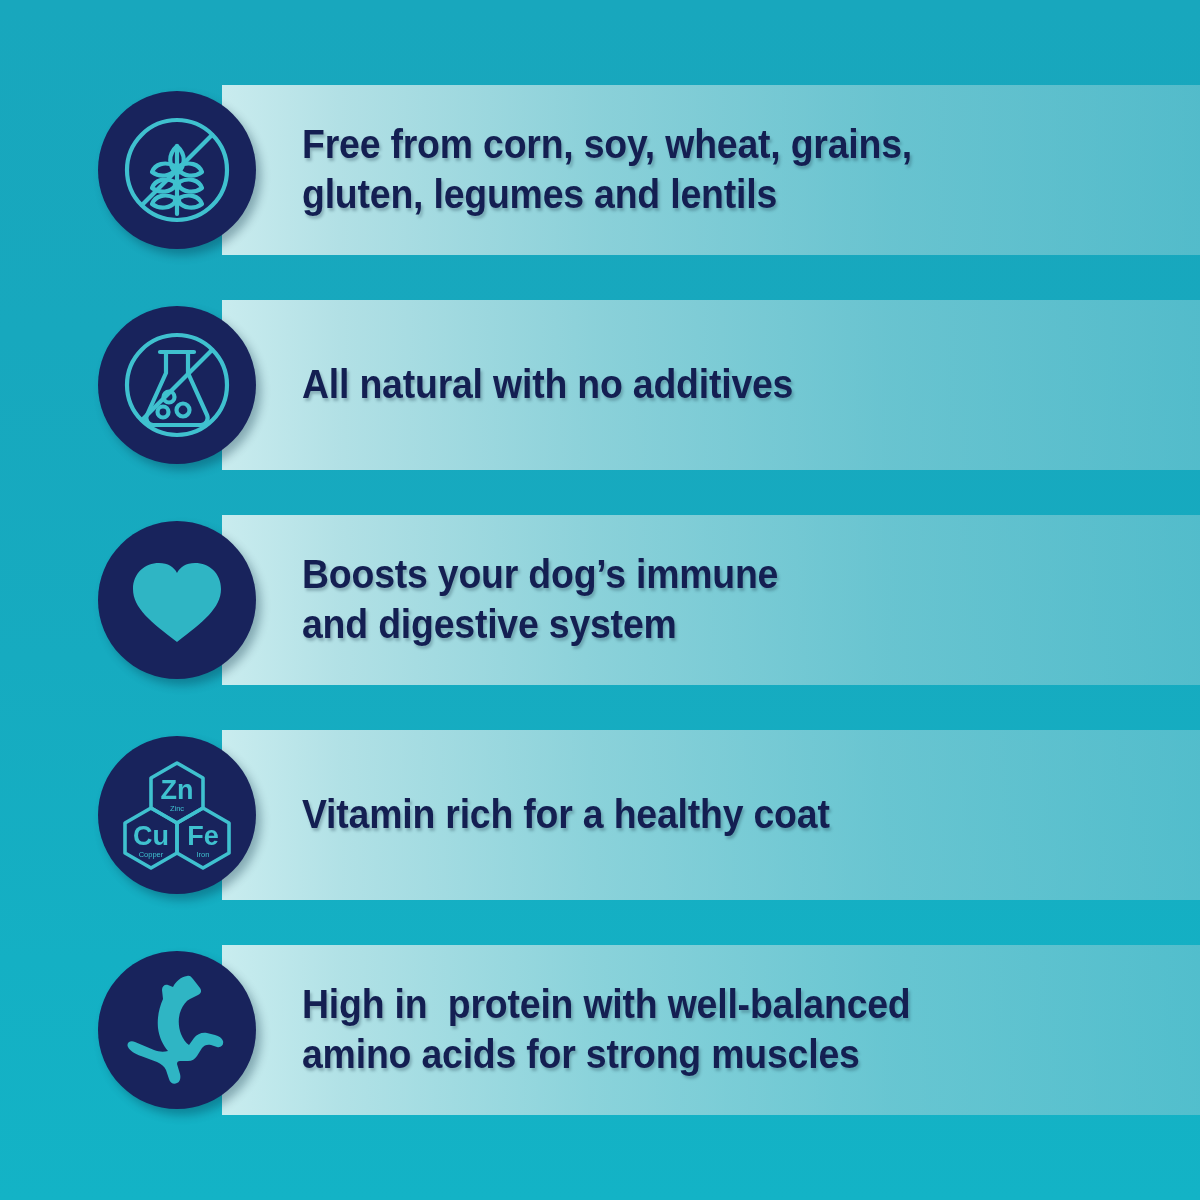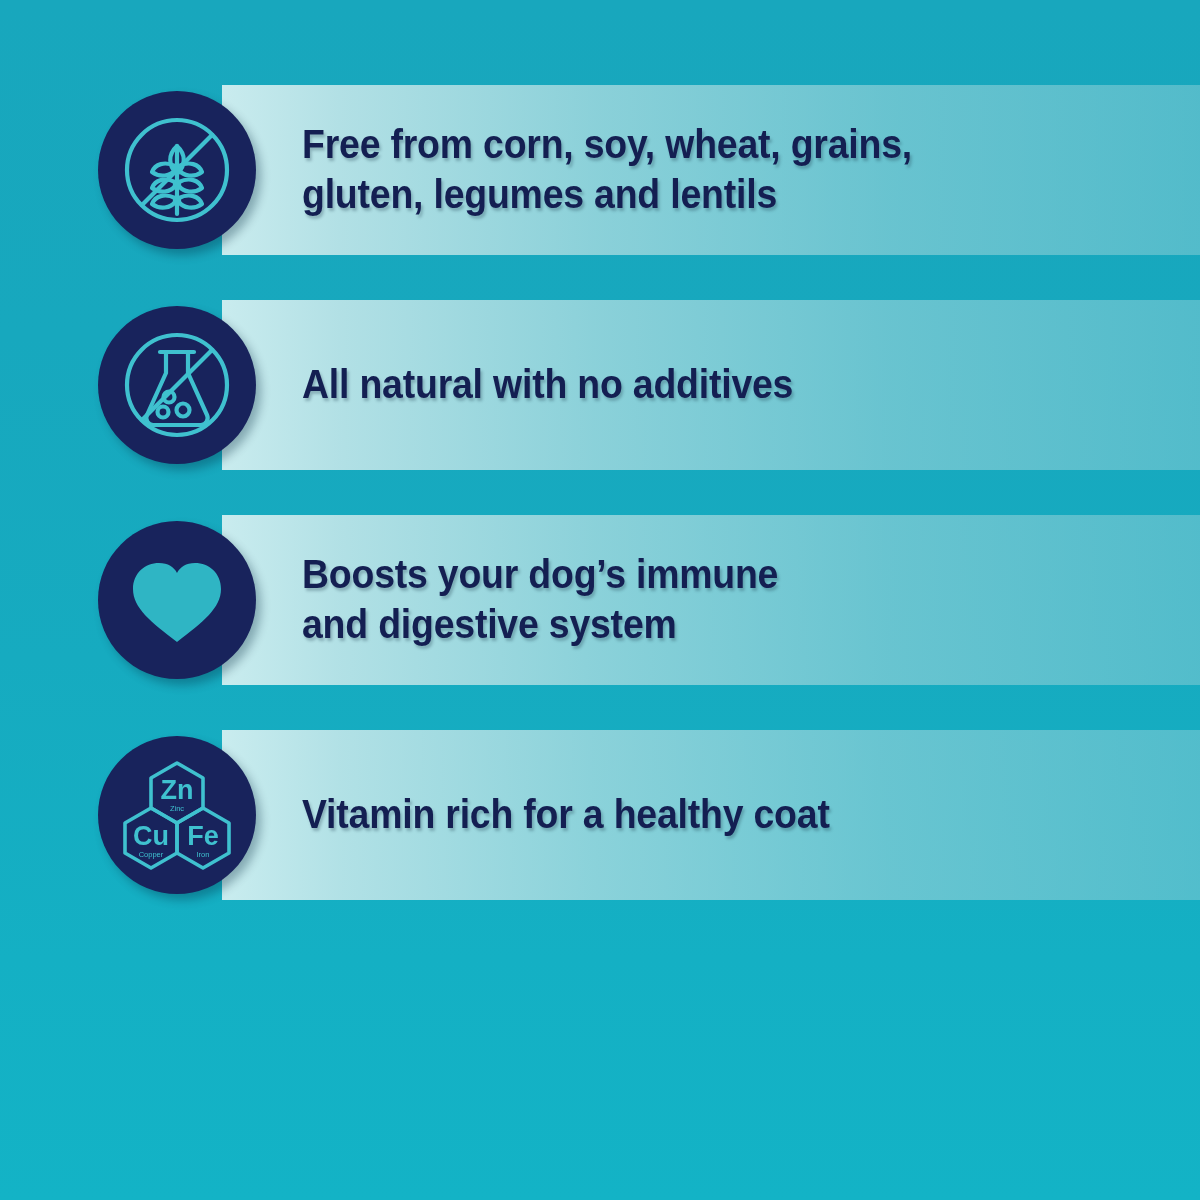--- a/index.html
+++ b/index.html
@@ -197,14 +197,60 @@
           <text x="94" y="110" font-size="7.5">Iron</text>
         </g>
       </svg>
     </div>
 
     <div class="feature-text">
       <span class="line">Vitamin rich for a healthy coat</span>
     </div>
   </div>
 
+  <div class="feature-row r5">
+    <div class="band"></div>
+
+    <div class="icon-badge">
+      <svg width="128" height="128" viewBox="0 0 128 128" aria-hidden="true">
+        <path fill="#2fb5c4" d="M74 10
+                 C68 11 63 15 60 21
+                 L55 19 C52 18 49 20 49 24
+                 L50 33
+                 C46 42 44 52 45 62
+                 C46 71 50 79 55 85
+                 C51 86 46 86 41 84
+                 L22 76 C17 74 13 77 15 81
+                 C17 85 22 88 28 90
+                 L44 96
+                 C48 98 51 100 53 104
+                 L56 113
+                 C57 117 61 119 64 117
+                 C67 116 68 112 67 108
+                 L64 98
+                 C64 96 65 95 67 95
+                 L75 95
+                 C79 95 82 93 84 90
+                 L89 82
+                 C91 79 95 78 98 79
+                 L104 81
+                 C108 82 111 79 110 75
+                 C109 72 106 70 102 69
+                 L94 67
+                 C89 66 84 68 81 72
+                 L76 79
+                 C73 77 70 73 68 68
+                 C65 60 65 51 68 44
+                 C70 39 73 35 77 33
+                 L85 29
+                 C88 28 89 25 87 22
+                 L80 13
+                 C78 10 76 9 74 10 Z"></path>
+      </svg>
+    </div>
+
+    <div class="feature-text">
+      <span class="line">High in  protein with well-balanced</span>
+      <span class="line">amino acids for strong muscles</span>
+    </div>
+  </div>
 
 </div>
 
 </body></html>

